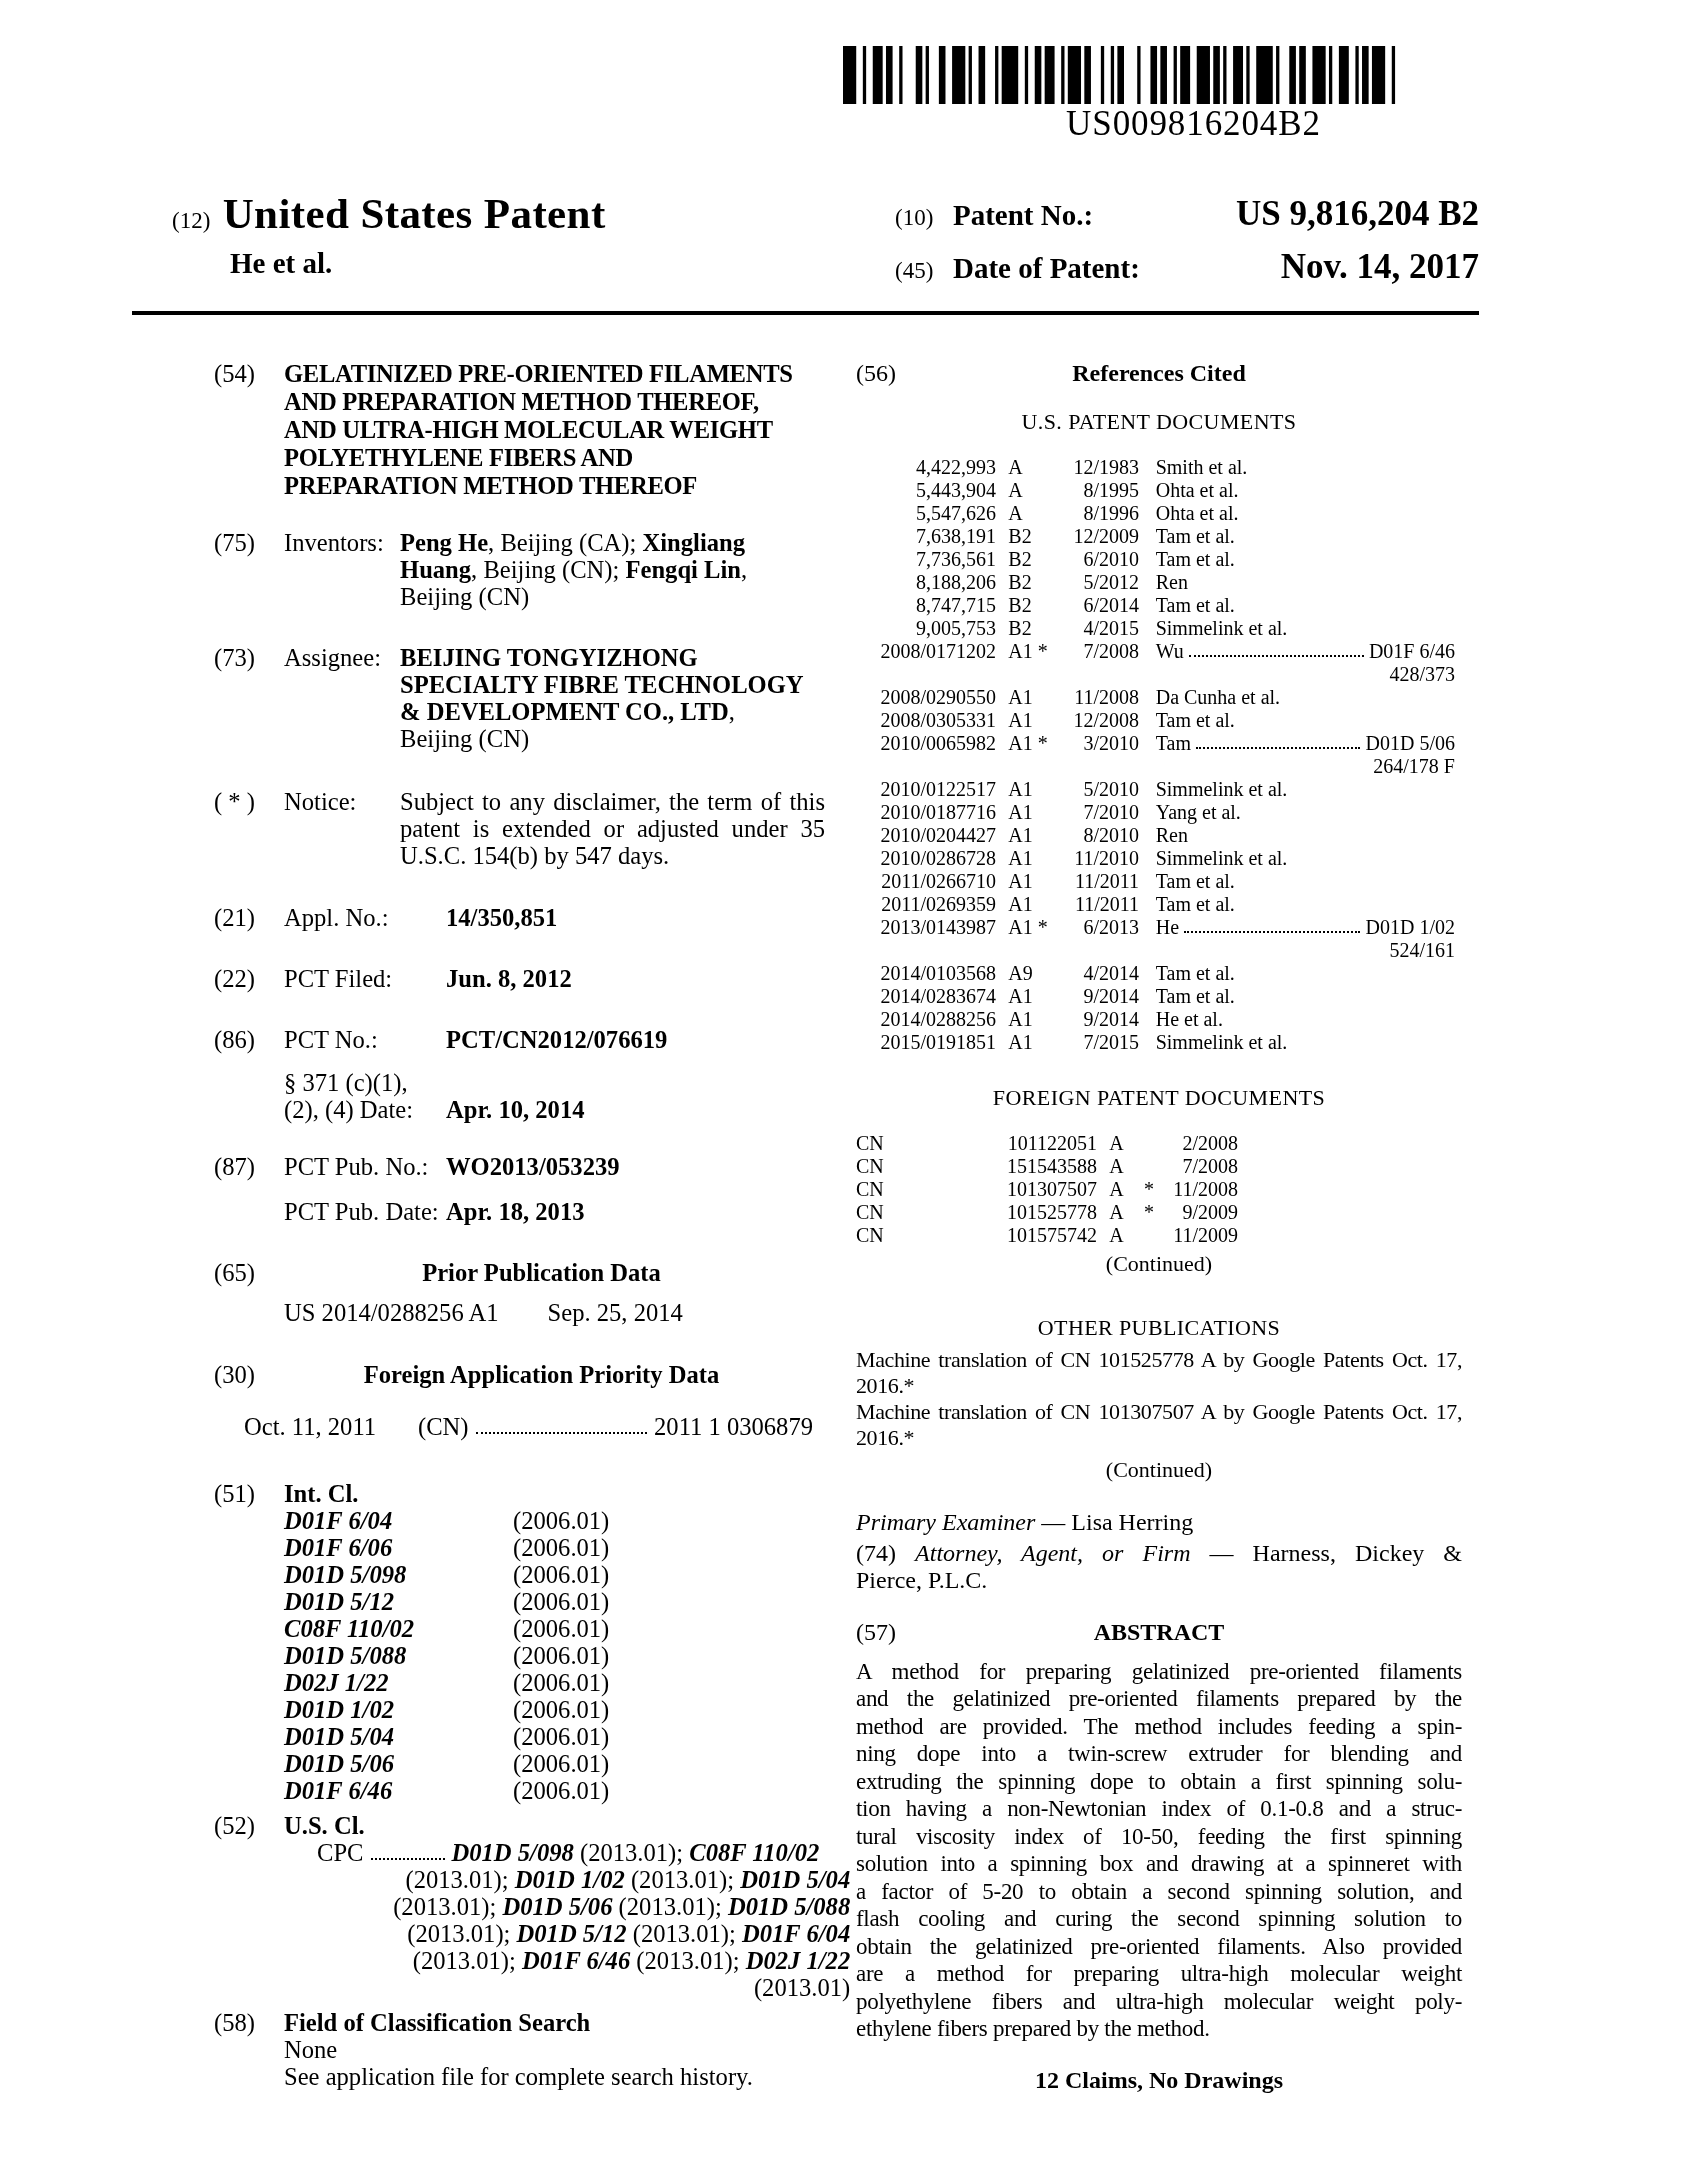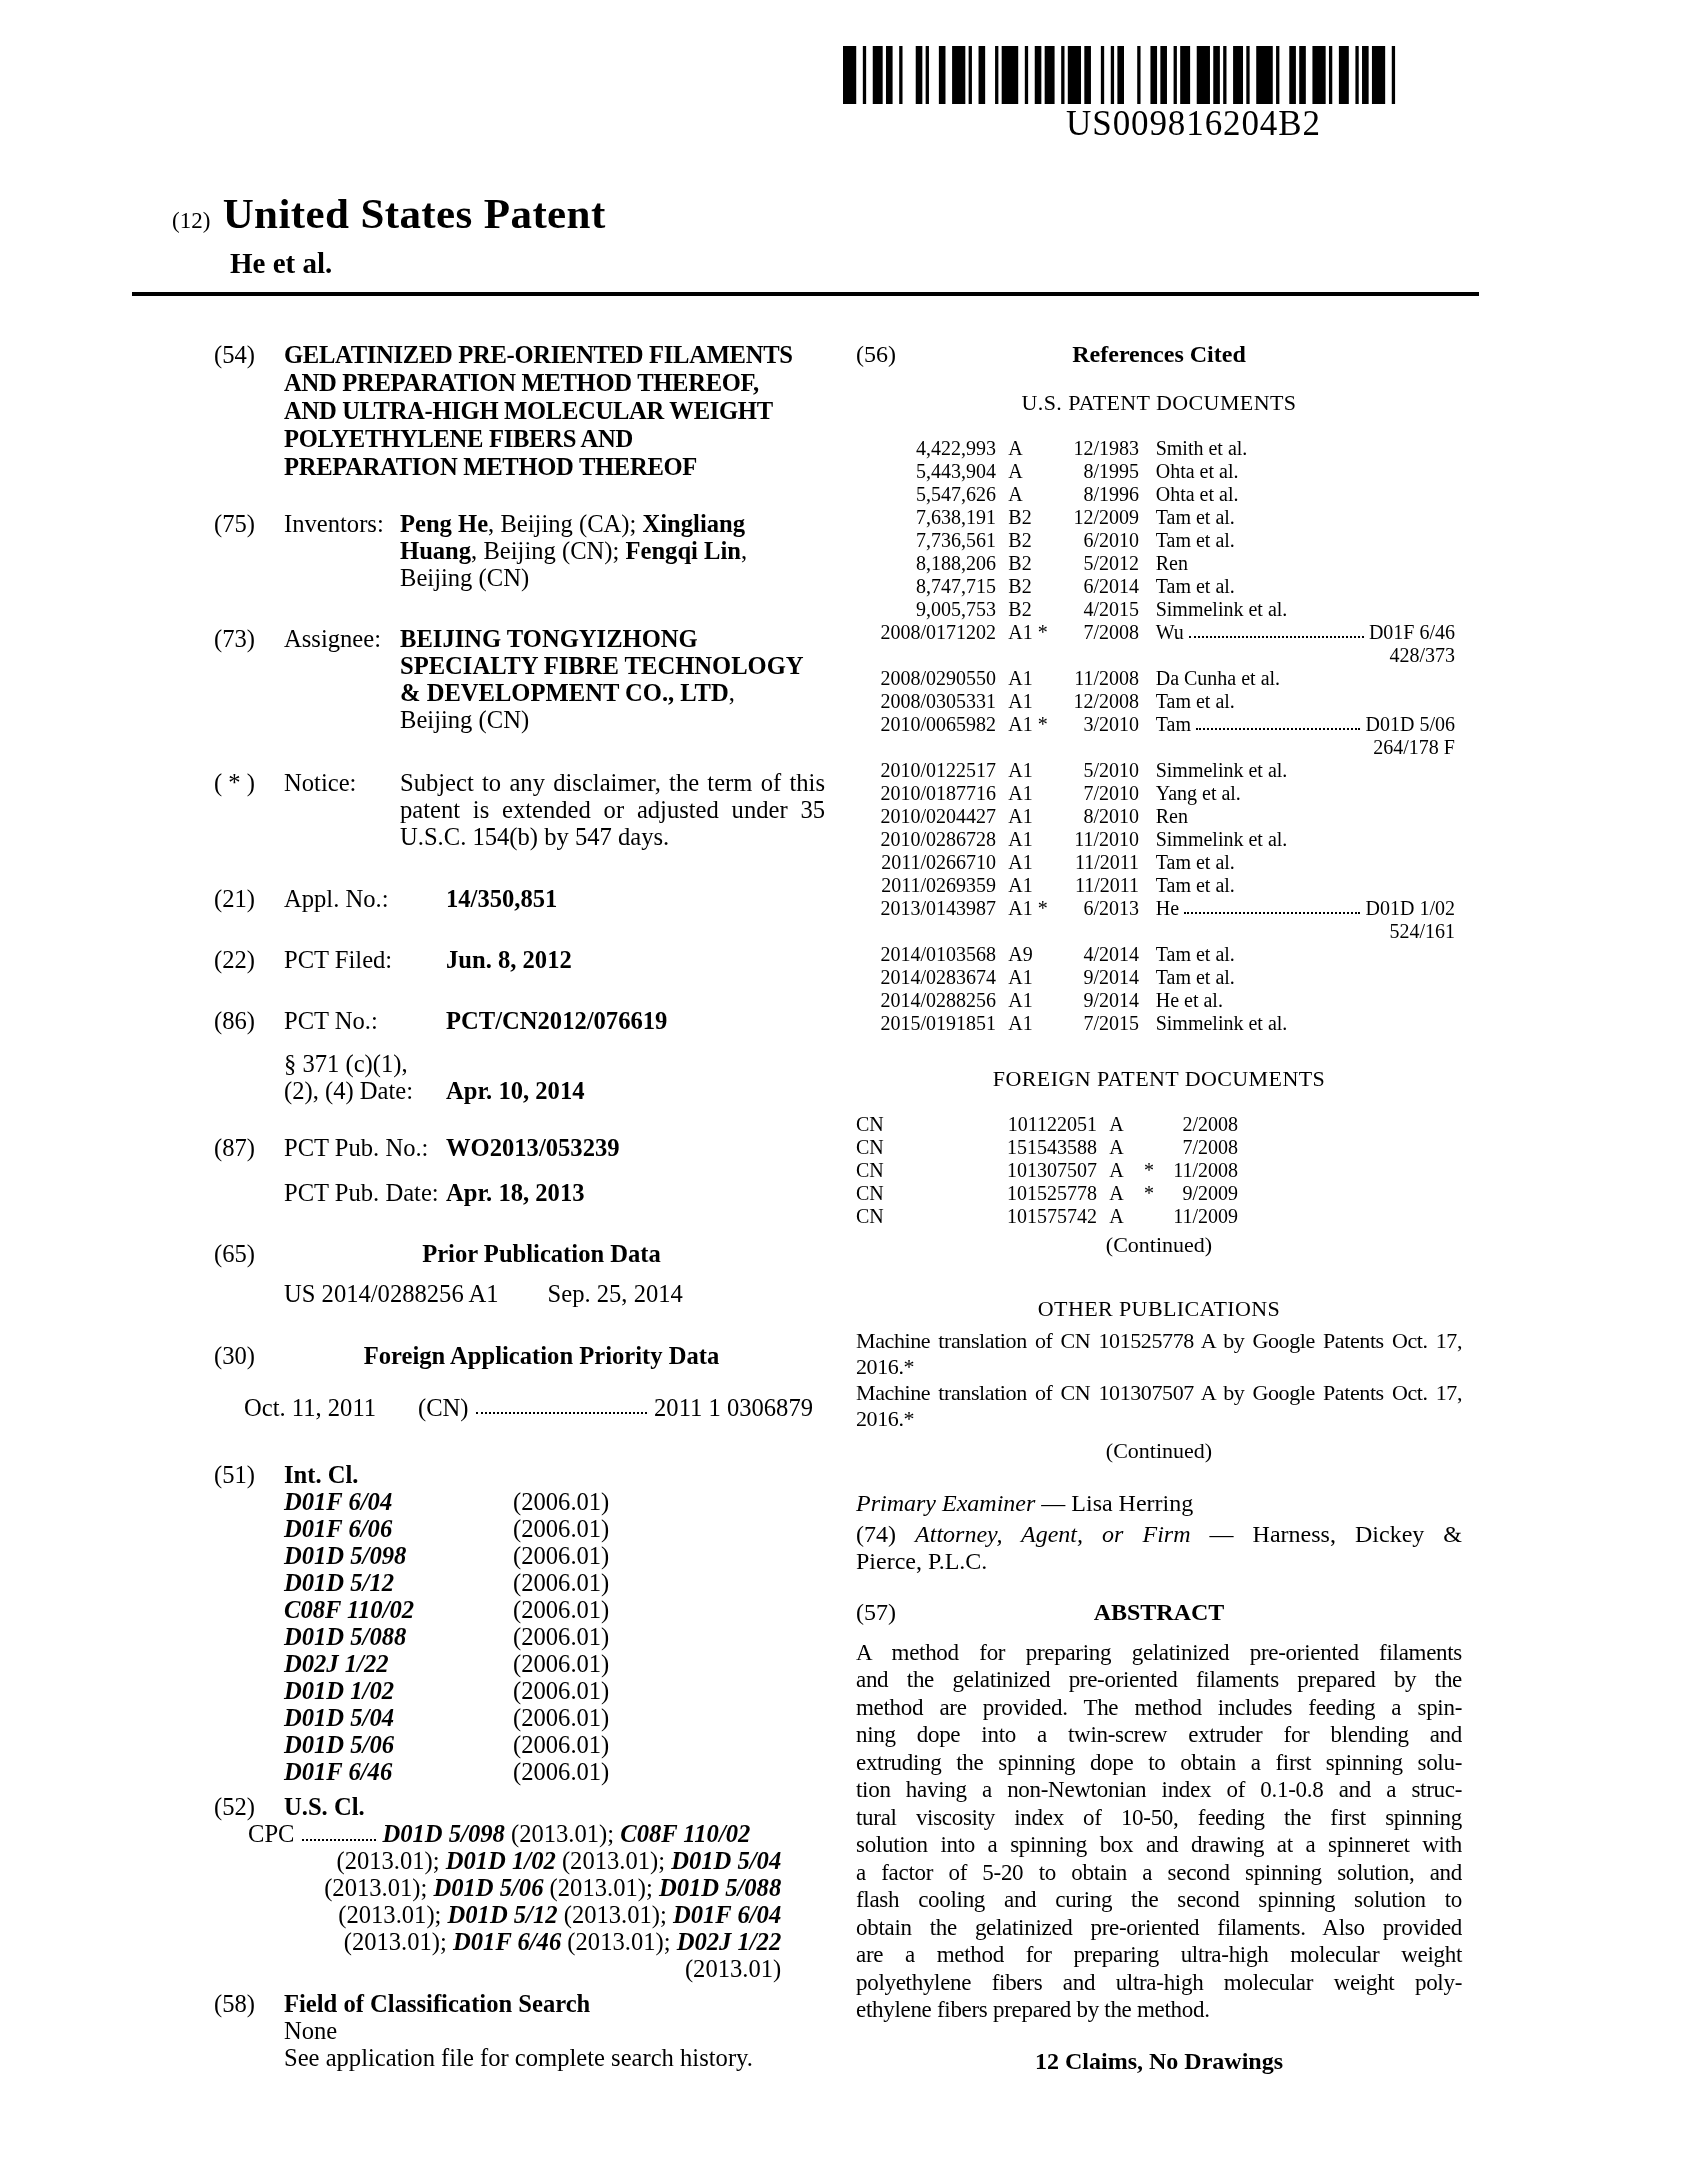--- a/index.html
+++ b/index.html
@@ -54,21 +54,21 @@
   .mt52{margin-top:8.8px;}  .mt58{margin-top:8px;}
   .c-head{text-align:center;font-weight:bold;padding-right:26px;}
   .publine{margin-left:70px;margin-top:13px;white-space:nowrap;}
   .publine .gap{display:inline-block;width:49px;}
   .prio{display:flex;align-items:flex-end;margin-left:30px;margin-top:24.6px;
         width:569px;white-space:nowrap;}
   .prio .d{width:174px;}
   .leader{flex:1 0 auto;border-bottom:2.6px dotted #000;margin:0 7px 6.1px 7px;min-width:26px;}
   .intcl{margin-left:70px;}
   .ic-row{display:grid;grid-template-columns:229px 1fr;white-space:nowrap;}
-  .cpc{margin-left:34px;width:542px;box-sizing:border-box;padding-right:8.8px;}
+  .cpc{margin-left:103px;width:542px;box-sizing:border-box;padding-right:8.8px;}
   .cpc1{display:flex;align-items:flex-end;white-space:nowrap;}
   .cpc-leader{flex:0 0 74px;}
   .cpc-line{text-align:right;white-space:nowrap;}
   .f58 div{white-space:nowrap;}
 
   
   .r-head{position:relative;}
   .r-head .rnum{position:absolute;left:0;top:0;font-size:24px;}
   .r-title{display:block;text-align:center;font-weight:bold;font-size:24px;}
   .r-subhead{text-align:center;font-size:22px;margin-top:21px;letter-spacing:0.4px;}
@@ -161,20 +161,32 @@
   <div class="content">
 
     <div class="header">
       <div class="h-left">
         <div class="h-line1">
           <span class="h-num">(12)</span>
           <span class="h-title">United States Patent</span>
         </div>
         <div class="h-authors">He et al.</div>
       </div>
+      <div class="h-right">
+        <div class="h-row">
+          <span class="h-num">(10)</span>
+          <span class="h-lbl">Patent No.:</span>
+          <span class="h-val">US 9,816,204 B2</span>
+        </div>
+        <div class="h-row">
+          <span class="h-num">(45)</span>
+          <span class="h-lbl">Date of Patent:</span>
+          <span class="h-val">Nov. 14, 2017</span>
+        </div>
+      </div>
     </div>
 
     <div class="rule"></div>
 
     <div class="cols">
 
       <div class="col-left">
 
         <section class="s2">
           <span class="num">(54)</span>

